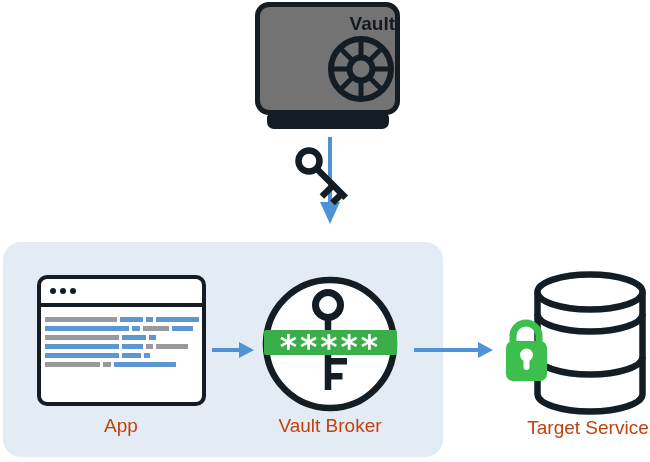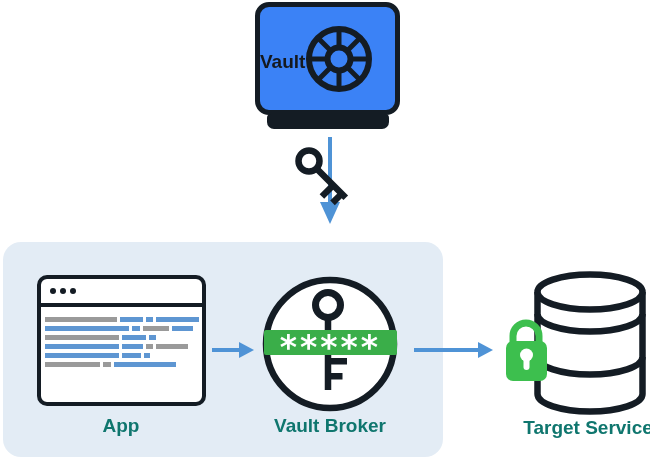--- a/index.html
+++ b/index.html
@@ -11,28 +11,28 @@
     --lockgreen:#3dbf4e;
     --panel:#e3ecf5;
     --stars:#ffffff;
   }
   html,body{margin:0;padding:0;background:#ffffff;}
   .canvas{
     position:relative;width:650px;height:462px;background:#ffffff;
     font-family:"Liberation Sans",sans-serif;color:#15191e;overflow:hidden;
   }
   .node-label{
-    position:absolute;font-size:19px;font-weight:700;text-align:center;
-    transform:translateX(-50%);white-space:nowrap;color:#0f766e;
+    position:absolute;font-size:19px;font-weight:400;text-align:center;
+    transform:translateX(-50%);white-space:nowrap;color:#c2410c;
   }
   
   .vault-box{
     position:absolute;left:255px;top:2px;width:145px;height:113px;
     box-sizing:border-box;border:5px solid var(--outline);border-radius:14px;
-    background:#3b82f6;display:flex;flex-direction:row;align-items:center;
+    background:#737373;display:flex;flex-direction:column;align-items:flex-end;
   }
   .vault-title{font-size:19px;font-weight:700;margin-top:6px;}
   .vault-base{
     position:absolute;left:267px;top:114px;width:122px;height:15px;
     background:var(--outline);border-radius:4px 4px 7px 7px;
   }
   
   .panel{
     position:absolute;left:3px;top:242px;width:440px;height:215px;
     background:var(--panel);border-radius:18px;

